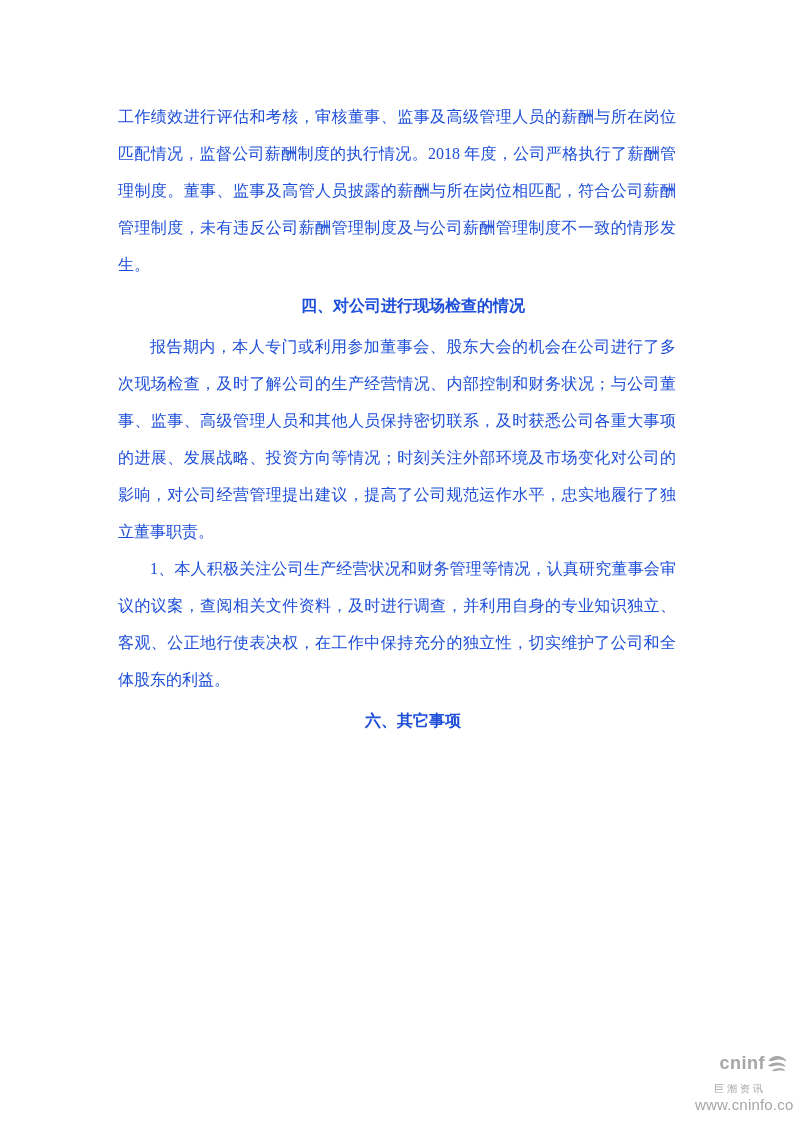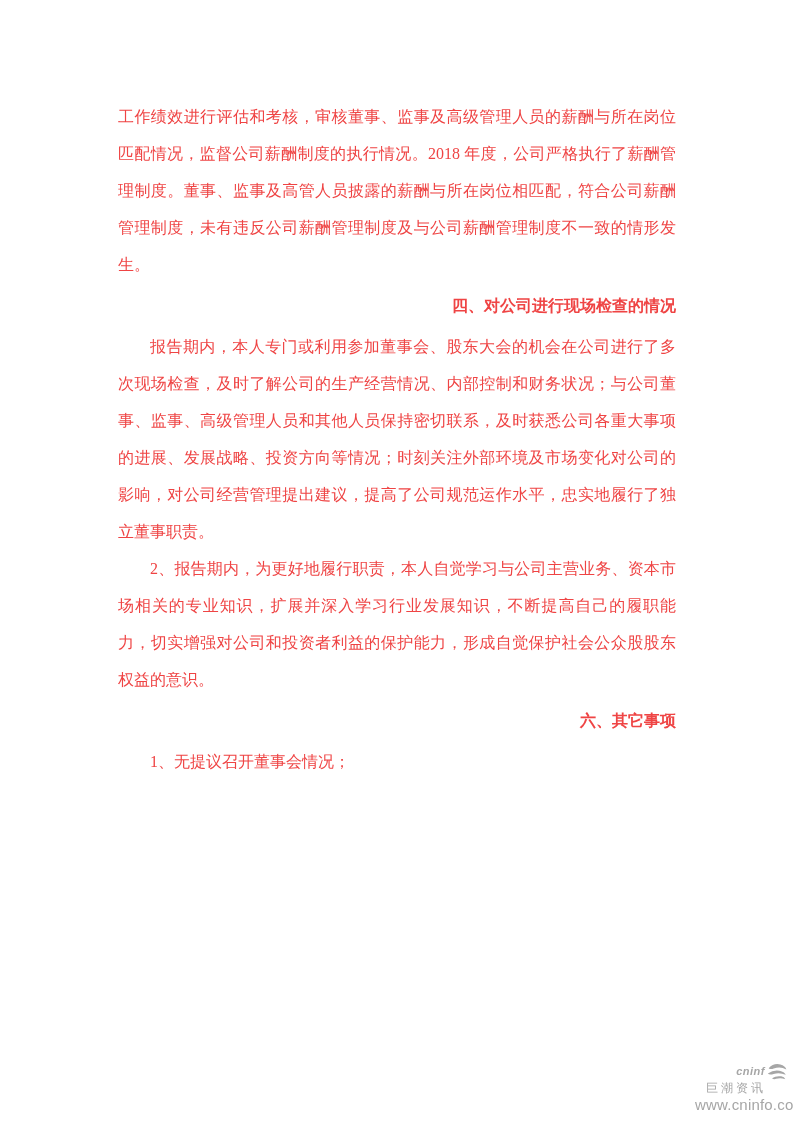--- a/index.html
+++ b/index.html
@@ -14,85 +14,83 @@
     overflow: hidden;
     font-family: "Liberation Serif", "DejaVu Serif", serif;
   }
   .doc-body {
     position: absolute;
     left: 118px;
     top: 98px;
     width: 558px;
     font-size: 16px;
     line-height: 37px;
-    color: #ef4444;
+    color: #1d4ed8;
     text-align: justify;
   }
   .para {
     margin: 0;
     text-indent: 2em;
   }
   .para.no-indent {
     text-indent: 0;
   }
   .heading {
     margin: 4px 0;
     font-weight: bold;
     text-indent: 2em;
-    text-align: right;
+    text-align: center;
   }
   .watermark {
     position: absolute;
     right: 6px;
     bottom: 10px;
     width: 92px;
     text-align: right;
     color: #a6a6a6;
     font-family: "Liberation Sans", "DejaVu Sans", sans-serif;
     line-height: 1;
   }
   .brand-row {
     display: flex;
     align-items: center;
     justify-content: flex-end;
     gap: 2px;
   }
   .brand {
-    font-size: 11px;
+    font-size: 18px;
     font-weight: bold;
     letter-spacing: 0.5px;
-    font-style: italic;
   }
   .swirl {
     width: 20px;
     height: 17px;
     display: inline-block;
   }
   .brand-cn {
-    font-size: 12px;
+    font-size: 10px;
     letter-spacing: 3px;
     padding-right: 21px;
-    margin-top: 2px;
+    margin-top: 12px;
   }
   .brand-url {
     font-size: 15px;
     letter-spacing: 0.2px;
     margin-top: 3px;
   }
 </style>
 </head>
 <body>
 
 <div class="doc-body">
   <p class="para no-indent">工作绩效进行评估和考核，审核董事、监事及高级管理人员的薪酬与所在岗位匹配情况，监督公司薪酬制度的执行情况。2018 年度，公司严格执行了薪酬管理制度。董事、监事及高管人员披露的薪酬与所在岗位相匹配，符合公司薪酬管理制度，未有违反公司薪酬管理制度及与公司薪酬管理制度不一致的情形发生。</p>
   <p class="heading">四、对公司进行现场检查的情况</p>
   <p class="para">报告期内，本人专门或利用参加董事会、股东大会的机会在公司进行了多次现场检查，及时了解公司的生产经营情况、内部控制和财务状况；与公司董事、监事、高级管理人员和其他人员保持密切联系，及时获悉公司各重大事项的进展、发展战略、投资方向等情况；时刻关注外部环境及市场变化对公司的影响，对公司经营管理提出建议，提高了公司规范运作水平，忠实地履行了独立董事职责。</p>
-  <p class="para">2、报告期内，为更好地履行职责，本人自觉学习与公司主营业务、资本市场相关的专业知识，扩展并深入学习行业发展知识，不断提高自己的履职能力，切实增强对公司和投资者利益的保护能力，形成自觉保护社会公众股股东权益的意识。</p>
+  <p class="para">1、本人积极关注公司生产经营状况和财务管理等情况，认真研究董事会审议的议案，查阅相关文件资料，及时进行调查，并利用自身的专业知识独立、客观、公正地行使表决权，在工作中保持充分的独立性，切实维护了公司和全体股东的利益。</p>
   <p class="heading">六、其它事项</p>
-  <p class="para">1、无提议召开董事会情况；</p>
 </div>
 
 <div class="watermark">
   <div class="brand-row">
     <span class="brand">cninf</span>
     <svg class="swirl" viewBox="0 0 24 20">
       <path fill="#a6a6a6" d="M2 6 Q8 -0.5 16 1.5 Q22 3 23.2 7.5 Q16 3.5 8 6.5 Q4 8 2 6 Z"></path>
       <path fill="#a6a6a6" d="M1 12.5 Q8 7.5 15 9 Q21 10.2 22.5 14 Q15 10.8 8 13 Q3 14.6 1 12.5 Z"></path>
       <path fill="#a6a6a6" d="M6 18 Q11 14.8 17 15.8 Q21 16.4 22 19.2 Q16 17.2 11 18.8 Q8 19.8 6 18 Z"></path>
     </svg>

